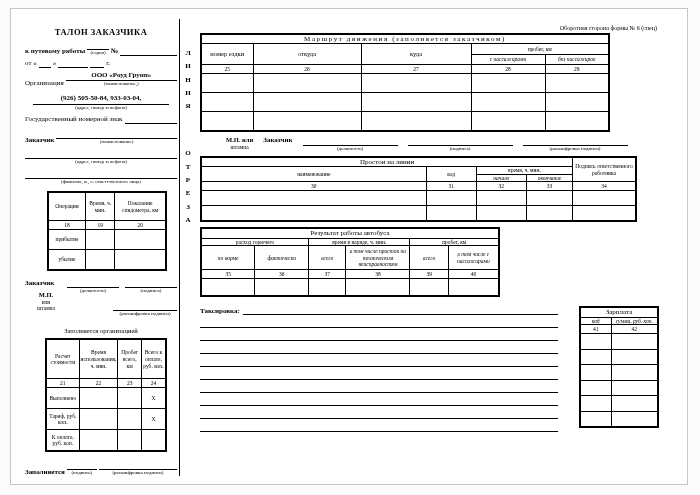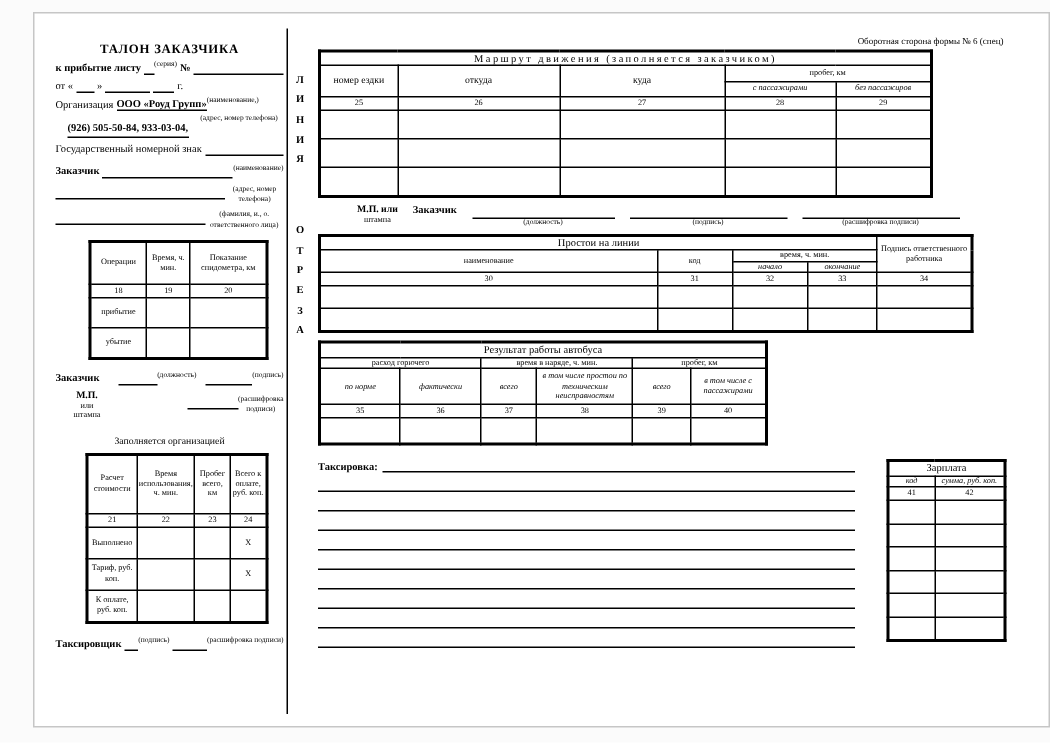--- a/index.html
+++ b/index.html
@@ -1,26 +1,26 @@
 <!DOCTYPE html>
 <html><head>
 <meta charset="utf-8">
 <style>
   html,body{margin:0;padding:0}
   body{width:700px;height:495px;background:#fbfbfb;font-family:"Liberation Serif",serif;color:#000;position:relative}
-  .sheet{position:absolute;left:22px;top:8px;width:678px;height:477px;border:1px solid #c6c6c6;background:#fff;box-sizing:border-box}
+  .sheet{position:absolute;left:10px;top:8px;width:678px;height:477px;border:1px solid #c6c6c6;background:#fff;box-sizing:border-box}
   .content{position:absolute;left:14px;top:10px;right:8px;bottom:8px;display:flex}
 
   
   .left{width:152px;font-size:7px;line-height:1.25}
   .lrow{display:flex;align-items:flex-end;gap:2px;margin:3px 0 1px 0;white-space:nowrap}
   .b{font-weight:bold}
   .bl{display:inline-block;border-bottom:1px solid #000;height:8px}
   .grow{flex:1}
-  .fld{display:inline-flex;text-align:center}
+  .fld{display:inline-flex;flex-direction:column;text-align:center}
   .fld .bl{width:100%}
   .sub{font-size:5px;text-align:center;line-height:1.3;color:#000}
   .ttl-l{font-size:8.5px;font-weight:bold;text-align:center;margin:8px 0 3px 0;letter-spacing:.5px}
   .center-line{border-bottom:1px solid #000;text-align:center;font-weight:bold;margin:4px 8px 0 8px;padding-bottom:1px}
 
   
   table.t{border-collapse:collapse;border:2px solid #000}
   table.t td{border:1px solid #000;text-align:center;vertical-align:middle;padding:0 1px;font-size:5.5px;line-height:1.2}
   table.t .ttl{font-weight:normal;font-size:7px}
   tr.nums td{height:8px;font-size:5.5px}
@@ -72,21 +72,21 @@
 </head>
 <body>
 
 <div class="sheet">
 <div class="content">
 
   <div class="left">
     <div class="ttl-l">ТАЛОН ЗАКАЗЧИКА</div>
 
     <div class="lrow">
-      <span class="b">к прибытие листу</span>
+      <span class="b">к путевому работы</span>
       <span class="fld" style="width:22px">
             <span class="bl"></span>
             <span class="sub">(серия)</span>
           </span>
       <span class="b">№</span>
       <span class="bl grow"></span>
     </div>
 
     <div class="lrow">
       <span>от «</span>
@@ -234,21 +234,21 @@
       <tr>
         <td class="r">К оплате, руб. коп.</td>
         <td class="r"></td>
         <td class="r"></td>
         <td class="r"></td>
       </tr>
     </tbody>
         </table>
 
     <div class="lrow" style="margin-top:9px">
-      <span class="b">Таксировщик</span>
+      <span class="b">Заполняется</span>
       <span class="fld" style="width:30px">
             <span class="bl"></span>
             <span class="sub">(подпись)</span>
           </span>
       <span class="fld grow">
             <span class="bl"></span>
             <span class="sub">(расшифровка подписи)</span>
           </span>
     </div>
   </div>

